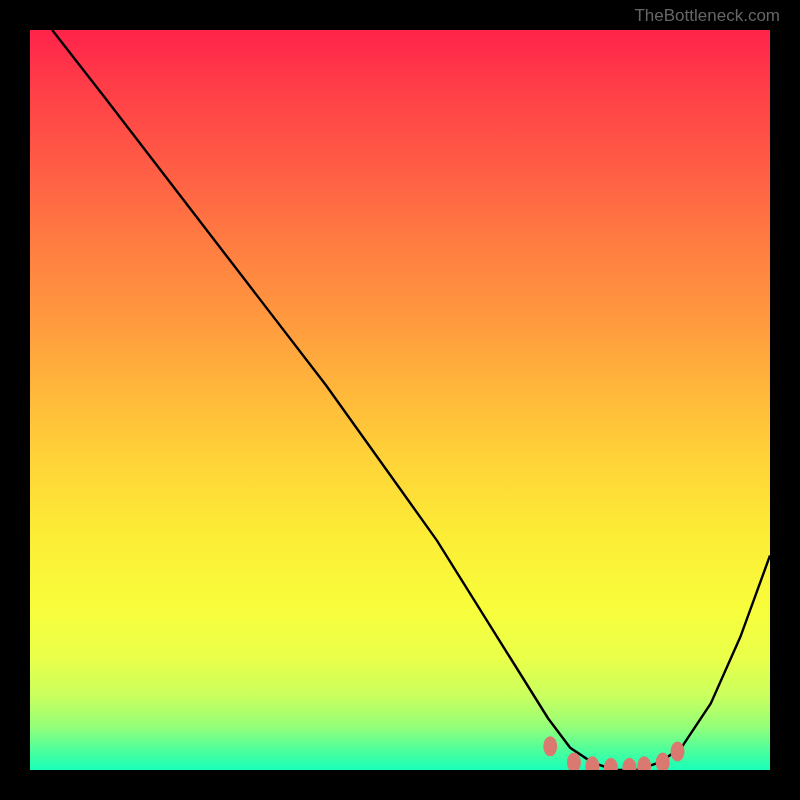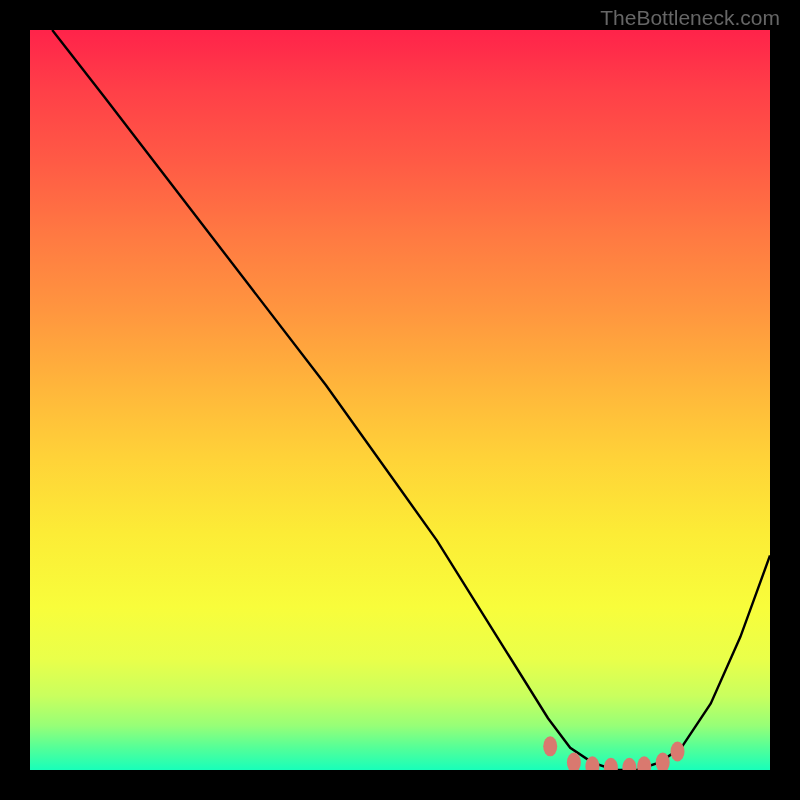--- a/index.html
+++ b/index.html
@@ -8,21 +8,21 @@
     height: 800px;
     background: #000;
     position: relative;
     font-family: Arial, sans-serif;
   }
   .watermark {
     position: absolute;
     top: 6px;
     right: 20px;
     color: #666;
-    font-size: 21px;
+    font-size: 17px;
     font-weight: normal;
     z-index: 10;
   }
   .plot-area {
     position: absolute;
     left: 30px;
     top: 30px;
     width: 740px;
     height: 740px;
     overflow: hidden;

